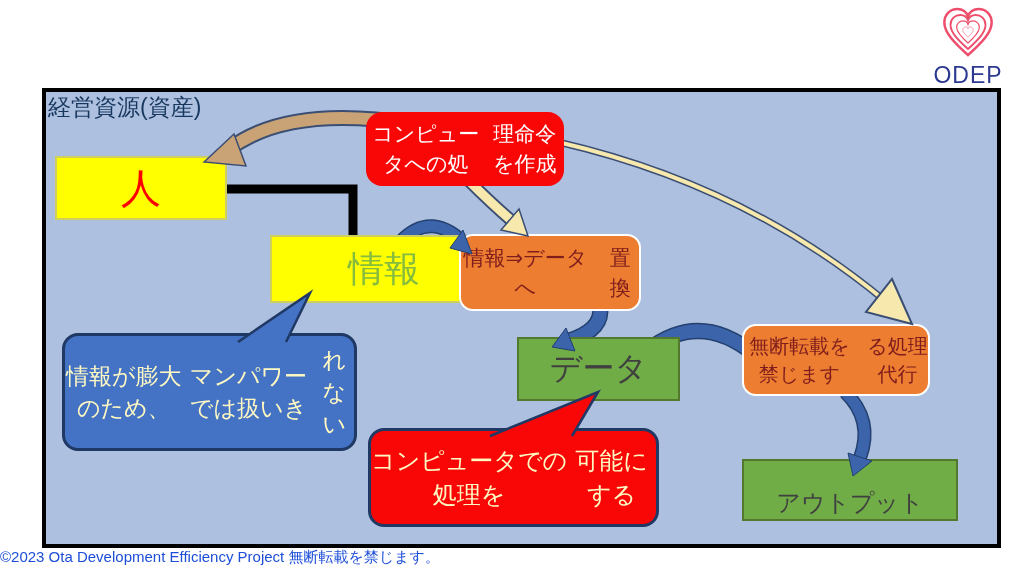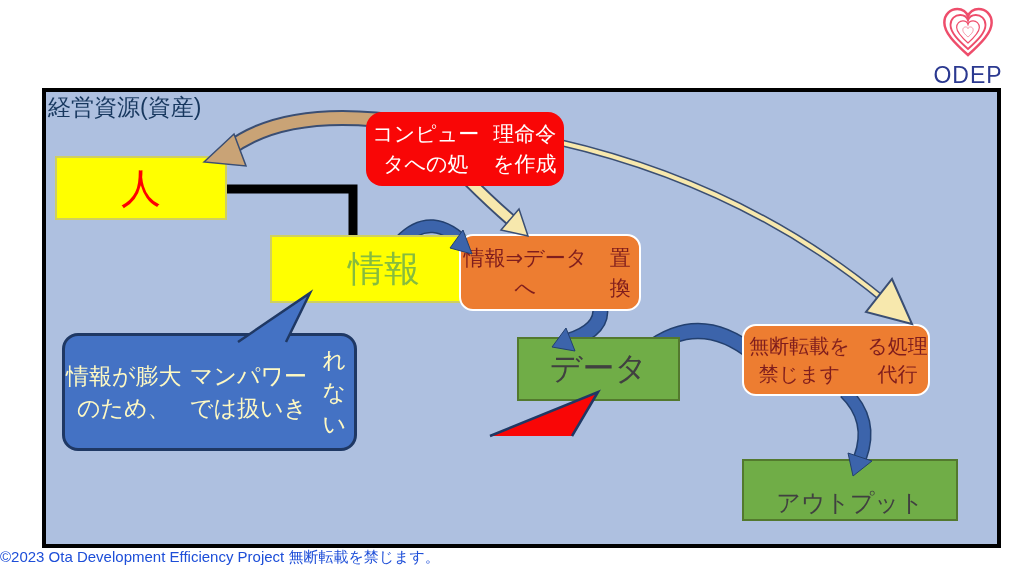--- a/index.html
+++ b/index.html
@@ -115,20 +115,24 @@
   <div class="node greenbox n-output">
     <span>アウトプット</span>
   </div>
 
   <div class="bubble b-info">
     <div>情報が膨大のため、</div>
     <div>マンパワーでは扱いき</div>
     <div>れない</div>
   </div>
 
+  <div class="bubble b-comp">
+    <div>コンピュータでの処理を</div>
+    <div>可能にする</div>
+  </div>
 
   <svg class="overlay over" viewBox="0 0 1024 576">
     <polygon points="204,162 234,134 246,166" fill="#C9A376" stroke="#3A4E73" stroke-width="1.5"></polygon>
     <polygon points="528,236 501,230 519,209" fill="#F7E8AD" stroke="#3A4E73" stroke-width="1.5"></polygon>
     <polygon points="912,324 866,312 892,279" fill="#F7E8AD" stroke="#3A4E73" stroke-width="2"></polygon>
     <polygon points="472,254 450,248 463,230" fill="#3C64AB" stroke="#23406F" stroke-width="1"></polygon>
     <polygon points="552,347 566,328 575,351" fill="#3C64AB" stroke="#23406F" stroke-width="1"></polygon>
     <polygon points="853,476 848,453 872,461" fill="#3C64AB" stroke="#23406F" stroke-width="1"></polygon>
     <path d="M238 342 L310 293 L286 342 Z" fill="#4472C4"></path>
     <path d="M238 342 L310 293 L286 342" fill="none" stroke="#1F3864" stroke-width="2.5"></path>

